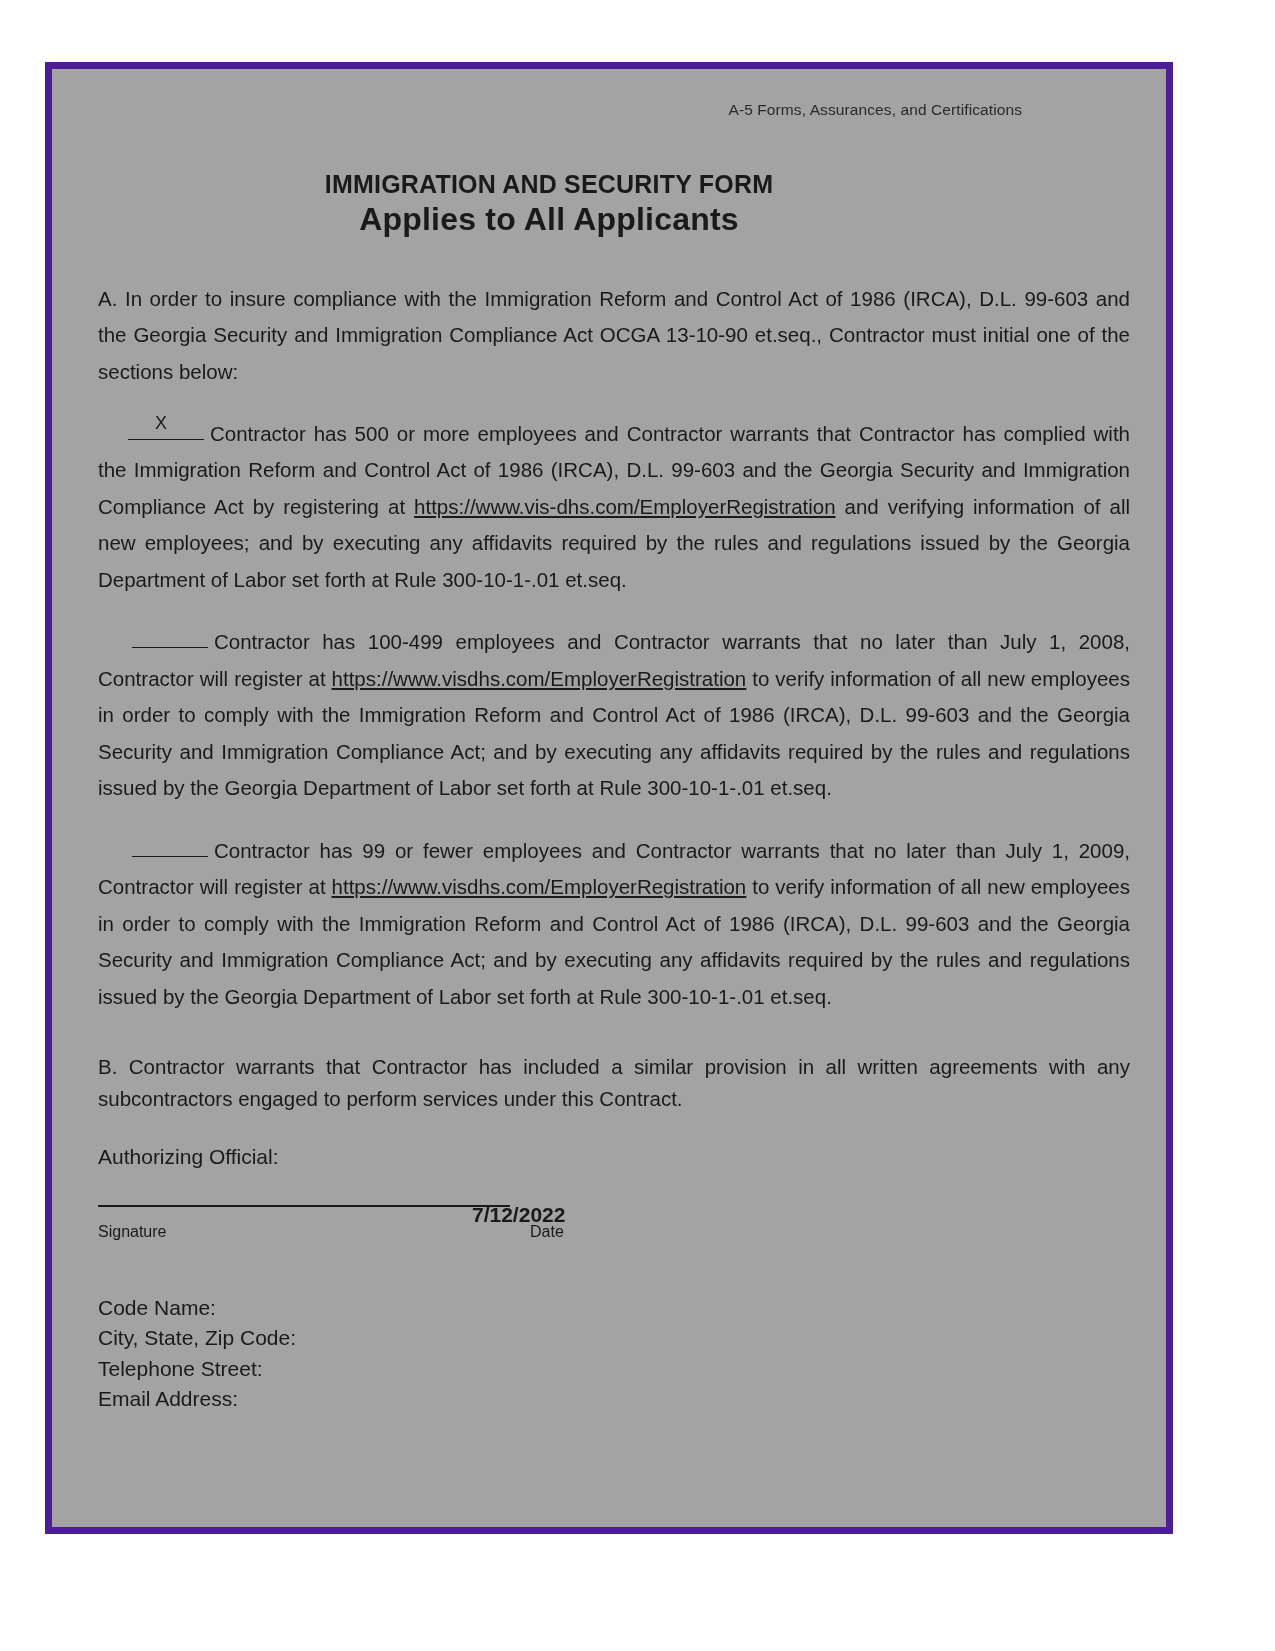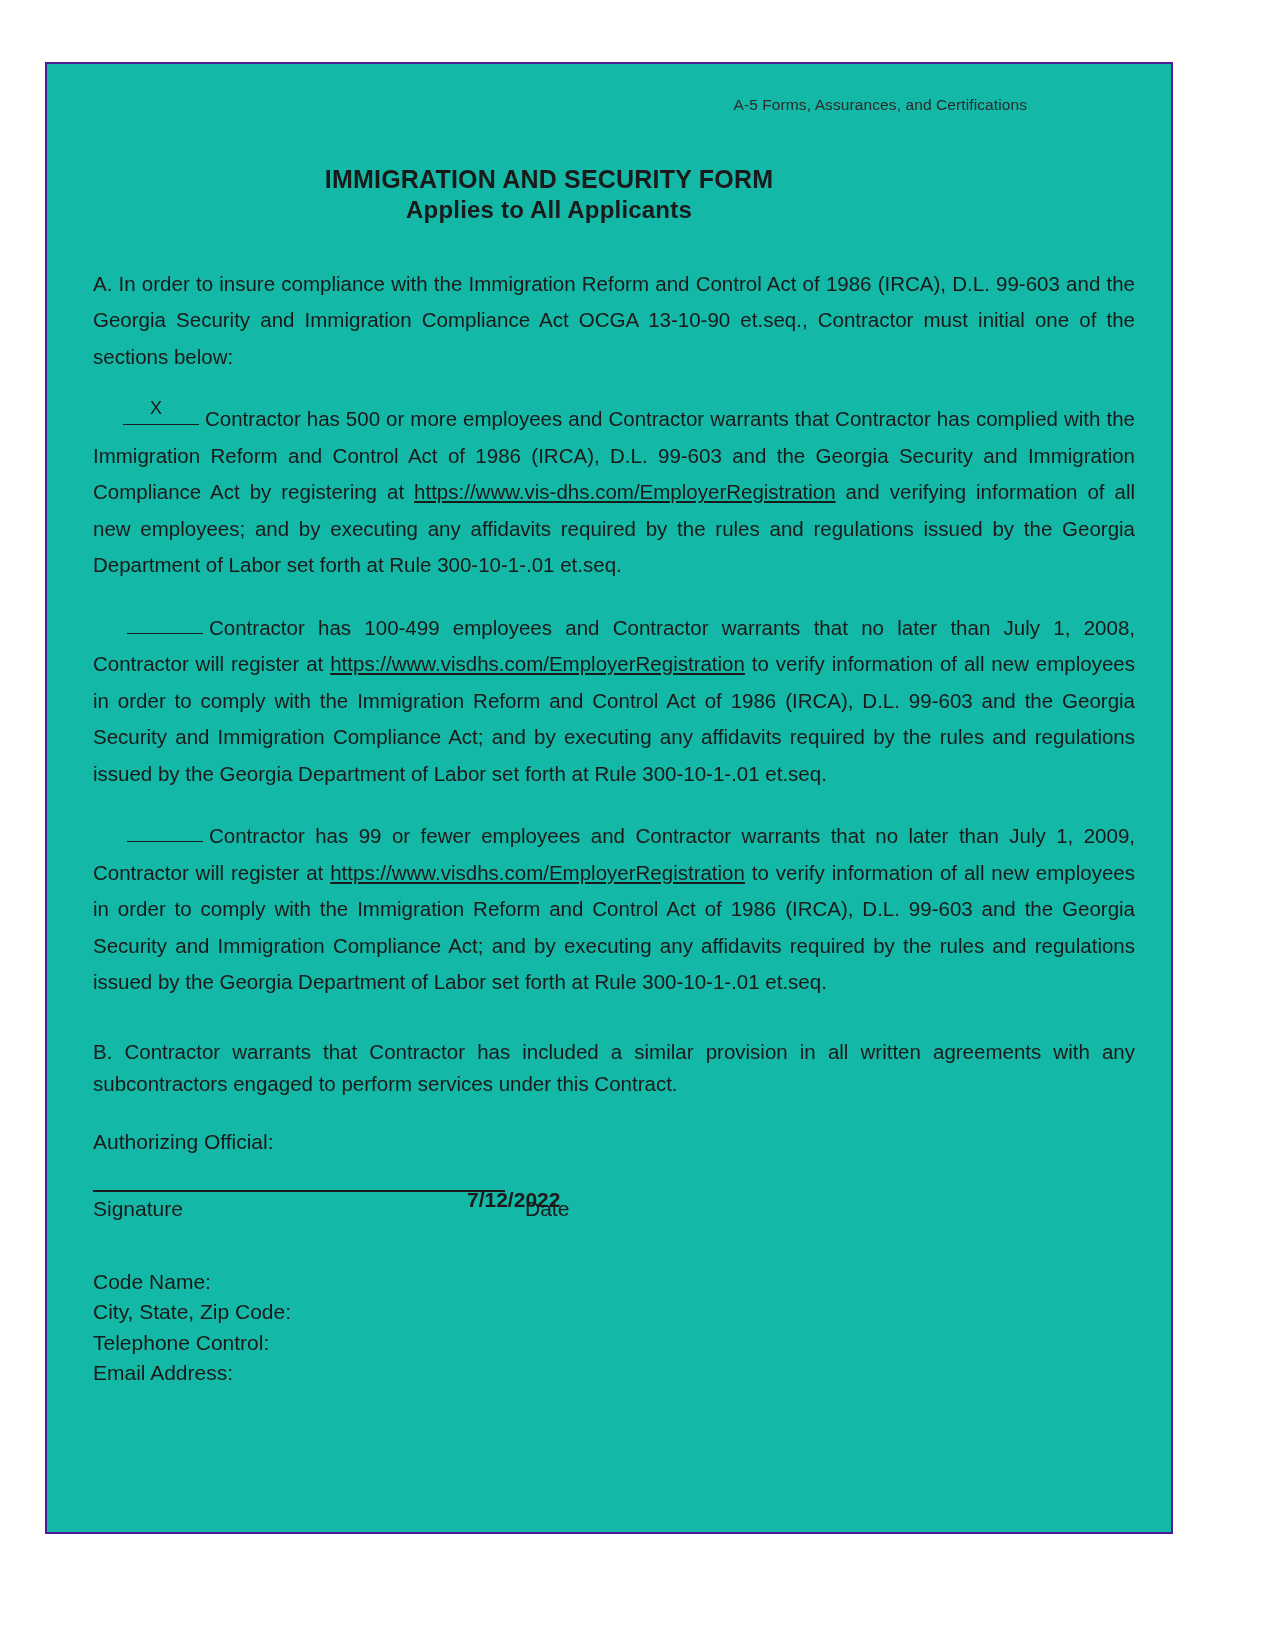--- a/index.html
+++ b/index.html
@@ -16,23 +16,23 @@
     overflow: hidden;
   }
 
   
   .page-frame {
     position: absolute;
     left: 45px;
     top: 62px;
     width: 1128px;
     height: 1472px;
-    border: 2px solid #4c1d95;
+    border: 7px solid #4c1d95;
     box-sizing: border-box;
-    background: #14b8a6;
+    background: #a3a3a3;
   }
   .page-inner {
     position: absolute;
     left: 22px;
     top: 20px;
     right: 18px;
     bottom: 10px;
   }
 
   
@@ -51,21 +51,21 @@
     margin-top: 50px;
     padding-right: 124px;
   }
   .title-main {
     font-size: 25px;
     font-weight: bold;
     letter-spacing: 0.2px;
     line-height: 1.22;
   }
   .title-sub {
-    font-size: 24px;
+    font-size: 32px;
     font-weight: bold;
     letter-spacing: 0.2px;
     line-height: 1.22;
   }
 
   
   .body-col {
     margin-top: 42px;
     padding-left: 24px;
     padding-right: 18px;
@@ -141,22 +141,22 @@
     white-space: nowrap;
   }
   .sig-rule {
     margin-top: 26px;
     width: 412px;
     border-bottom: 2px solid #1a1a1a;
     height: 0;
   }
   .sig-labels {
     position: relative;
-    margin-top: 5px;
-    font-size: 21px;
+    margin-top: 16px;
+    font-size: 16px;
     height: 28px;
   }
   .sig-labels .date-word {
     position: absolute;
     left: 432px;
     top: 0;
   }
   .sig-role {
     font-size: 21px;
     margin-top: 1px;
@@ -217,18 +217,18 @@
       <div class="sig-rule"></div>
       <div class="sig-labels">
         <span>Signature</span>
         <span class="date-word">Date</span>
       </div>
     </div>
 
     <div class="firm-fields">
       <div>Code Name:</div>
       <div>City, State, Zip Code:</div>
-      <div>Telephone Control:</div>
+      <div>Telephone Street:</div>
       <div>Email Address:</div>
     </div>
 
   </div>
 </div>
 
 </body></html>

